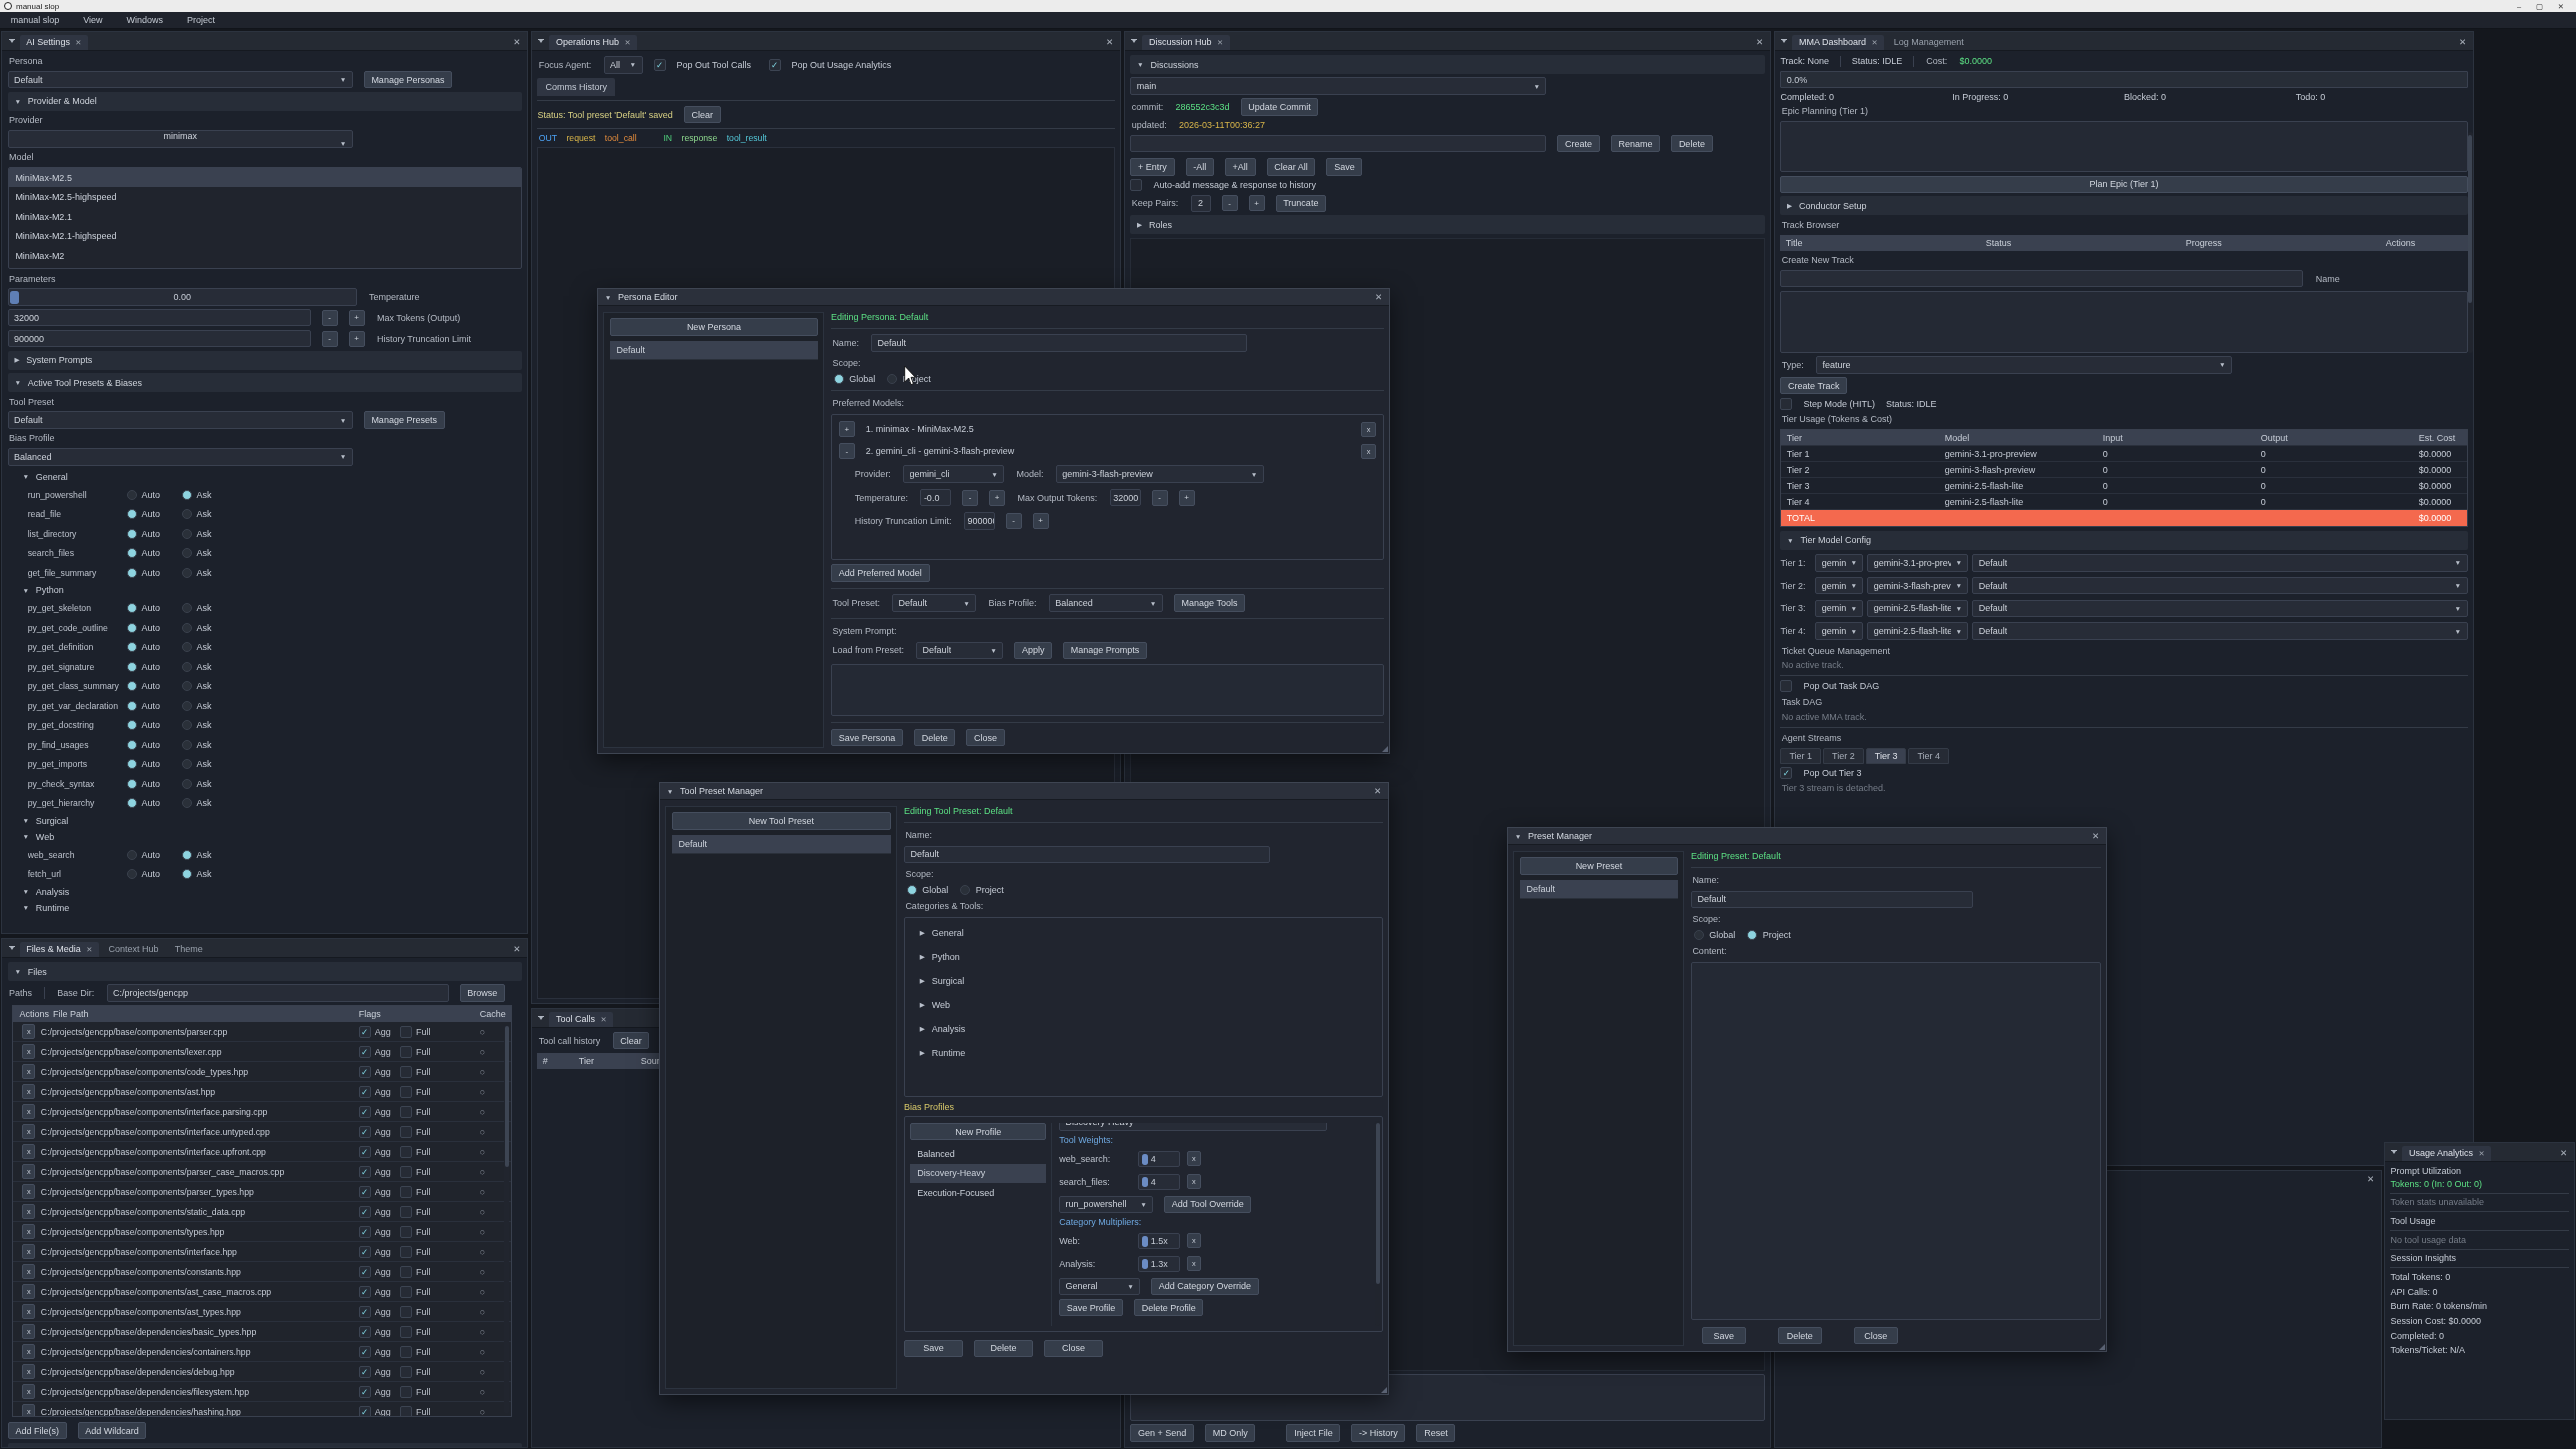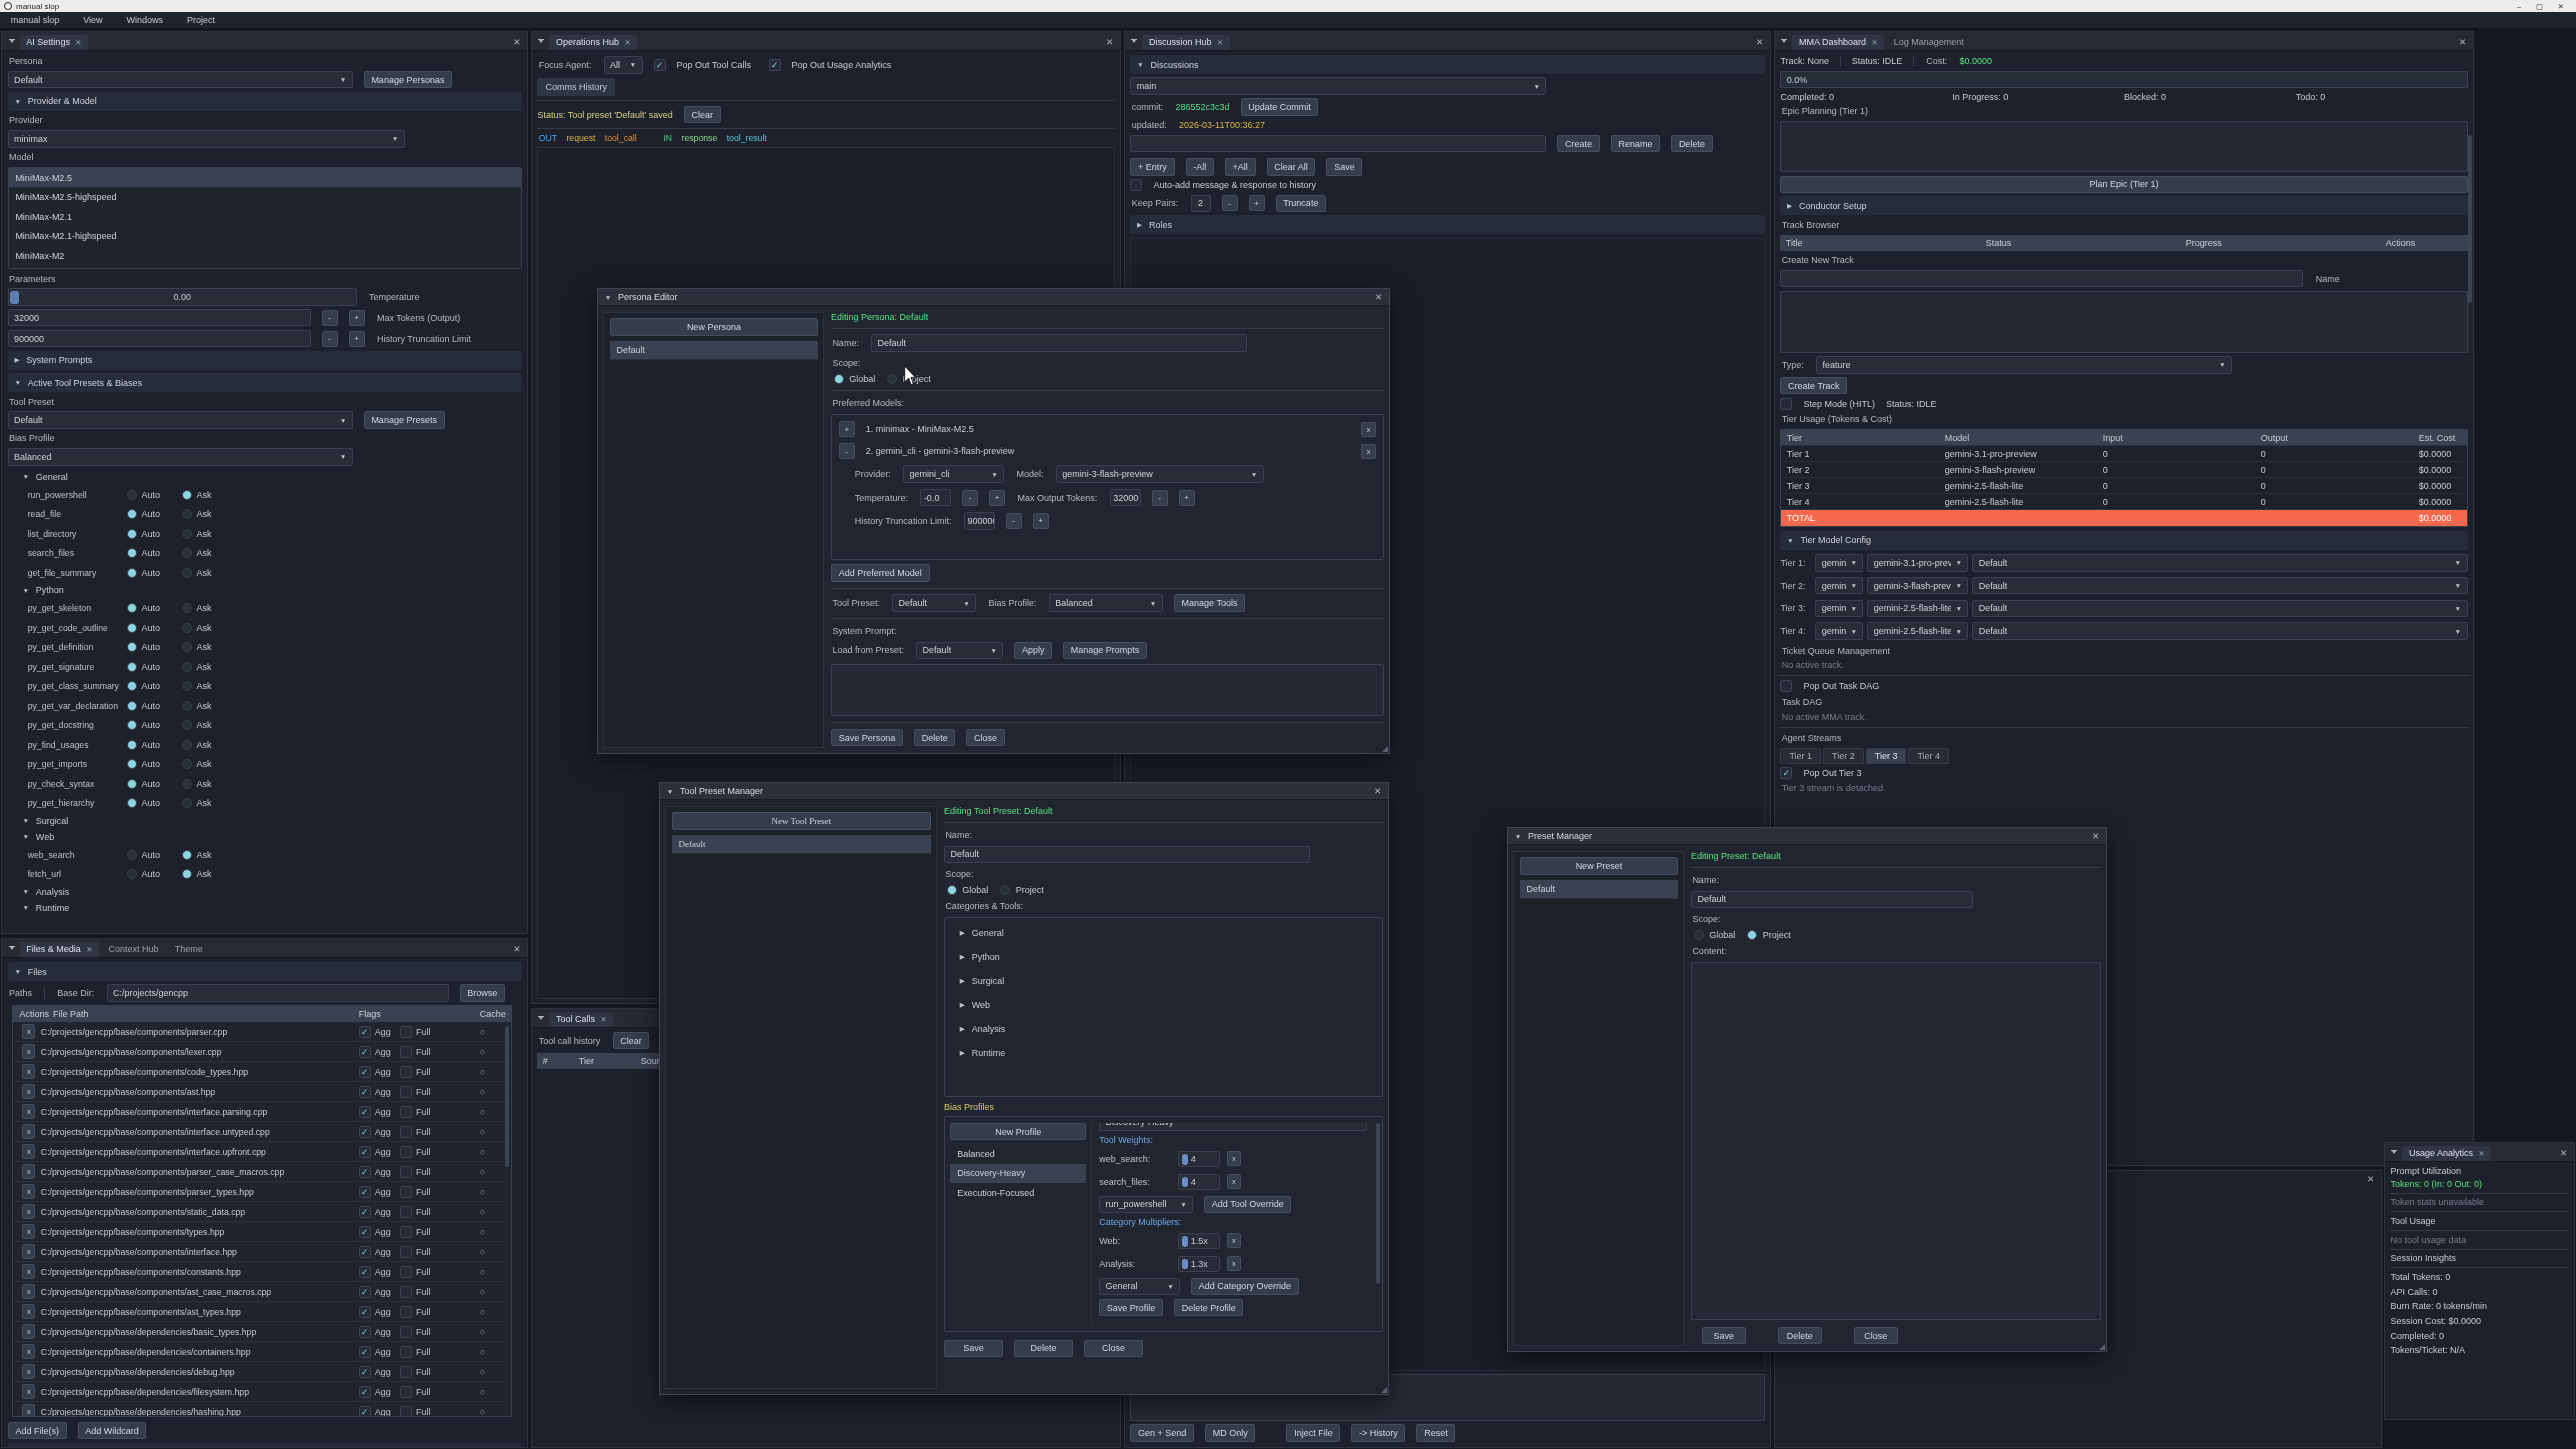--- a/index.html
+++ b/index.html
@@ -142,21 +142,21 @@
           <span class="ddtxt">Default</span>
           <span class="arr">▼</span>
         </div>
       <div class="btn">Manage Personas</div>
     </div>
     <div class="sec">
         <span class="caret">▼</span>
         <span>Provider &amp; Model</span>
       </div>
     <div class="lbl">Provider</div>
-    <div class="dd" style="width:397px;">
+    <div class="dd" style="width:345px;flex-direction:column;">
         <span class="ddtxt">minimax</span>
         <span class="arr">▼</span>
       </div>
     <div class="lbl">Model</div>
     <div class="list" id="model-list" style="height:102px;">
         <div class="list-item sel">MiniMax-M2.5</div>
         <div class="list-item">MiniMax-M2.5-highspeed</div>
         <div class="list-item">MiniMax-M2.1</div>
         <div class="list-item">MiniMax-M2.1-highspeed</div>
         <div class="list-item">MiniMax-M2</div>
@@ -1231,21 +1231,21 @@
   <div class="grip"></div>
 </div>
 
 <div class="dialog" style="left:659px;top:761px;width:730px;height:613px;">
   <div class="dlg-title">
       <span class="caret">▼</span>
       <span>Tool Preset Manager</span>
       <span class="panelx">✕</span>
     </div>
   <div class="dlg-body">
-    <div class="dlg-left" style="width:272px;font-family:Liberation Serif, serif;">
+    <div class="dlg-left" style="width:232px;">
       <div class="btn" style="justify-content:center;">New Tool Preset</div>
       <div class="list-item sel" style="border-bottom:0.7px solid #2a303a;">Default</div>
     </div>
     <div class="dlg-right">
       <div class="green">Editing Tool Preset: Default</div>
       <div class="hline"></div>
       <div class="lbl">Name:</div>
       <div class="input" style="width:366px;">Default</div>
       <div class="lbl">Scope:</div>
       <div class="row" style="padding-left:2.7px;gap:5.4px;">

